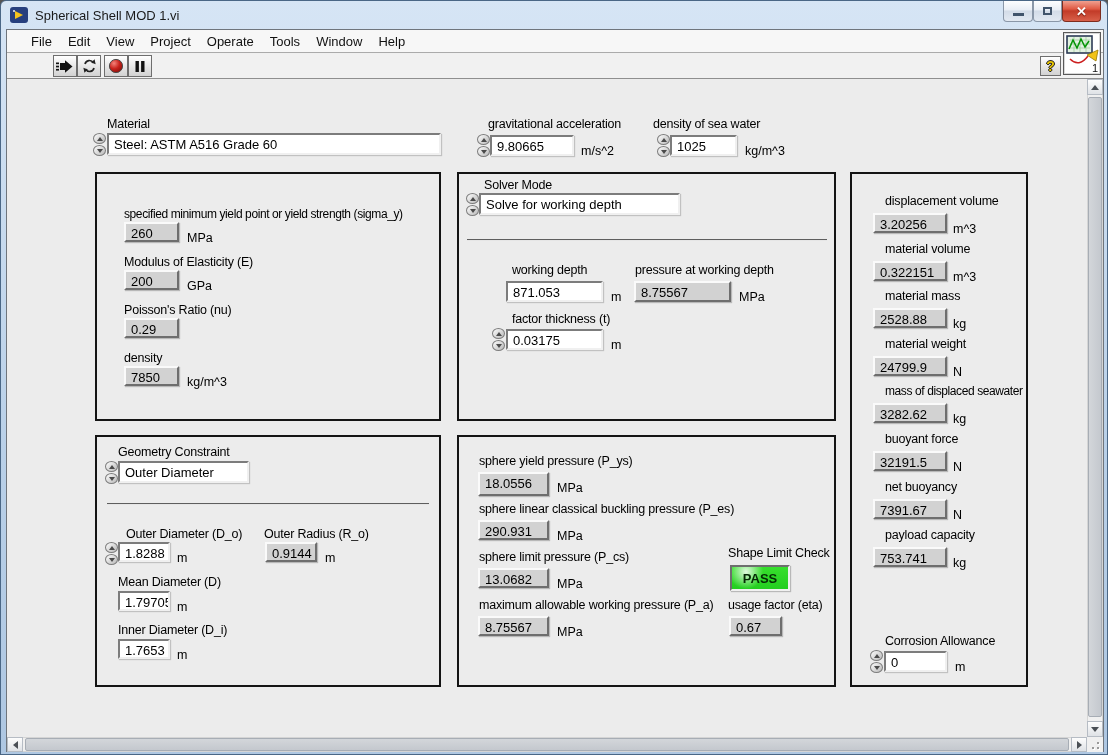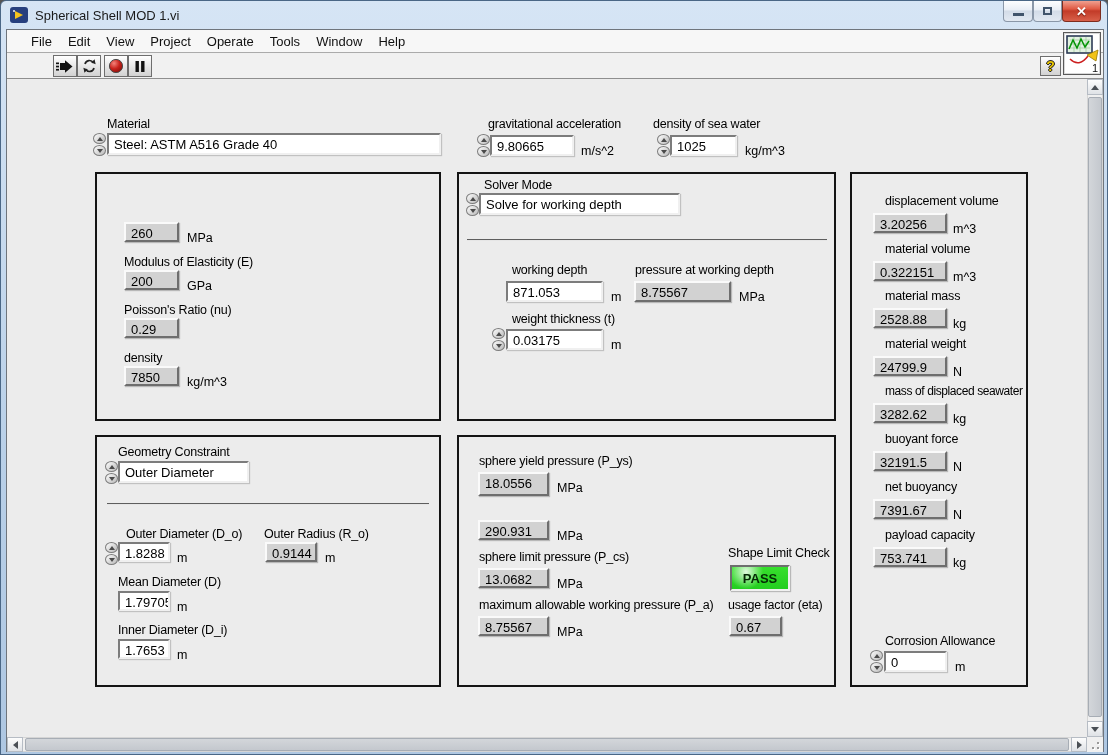--- a/index.html
+++ b/index.html
@@ -162,21 +162,21 @@
 
   <div class="lbl" style="left:106px;top:116px;">Material</div>
   <div class="spin" style="left:92px;top:132px;">
       <div class="sp up">
         <i class="tri-up"></i>
       </div>
       <div class="sp dn">
         <i class="tri-dn"></i>
       </div>
     </div>
-  <div class="fld ctl" style="left:106px;top:132px;width:334px;height:22px;">Steel: ASTM A516 Grade 40</div>
+  <div class="fld ctl" style="left:106px;top:132px;width:334px;height:22px;">Steel: ASTM A516 Grade 60</div>
 
   <div class="lbl" style="left:487px;top:116px;">gravitational acceleration</div>
   <div class="spin" style="left:476px;top:133px;">
       <div class="sp up">
         <i class="tri-up"></i>
       </div>
       <div class="sp dn">
         <i class="tri-dn"></i>
       </div>
     </div>
@@ -189,20 +189,21 @@
         <i class="tri-up"></i>
       </div>
       <div class="sp dn">
         <i class="tri-dn"></i>
       </div>
     </div>
   <div class="fld ctl" style="left:669px;top:134px;width:67px;">1025</div>
   <div class="unit" style="left:744px;top:143px;">kg/m^3</div>
 
   <div class="box" style="left:94px;top:171px;width:346px;height:249px;"></div>
+  <div class="lbl tight" style="left:123px;top:206px;">specified minimum yield point or yield strength (sigma_y)</div>
   <div class="fld ind" style="left:123px;top:221px;width:55px;height:20px;">260</div>
   <div class="unit" style="left:186px;top:230px;">MPa</div>
   <div class="lbl" style="left:123px;top:254px;">Modulus of Elasticity (E)</div>
   <div class="fld ind" style="left:123px;top:269px;width:55px;height:20px;">200</div>
   <div class="unit" style="left:186px;top:278px;">GPa</div>
   <div class="lbl" style="left:123px;top:302px;">Poisson's Ratio (nu)</div>
   <div class="fld ind" style="left:123px;top:317px;width:55px;height:20px;">0.29</div>
   <div class="lbl" style="left:123px;top:350px;">density</div>
   <div class="fld ind" style="left:123px;top:365px;width:55px;height:20px;">7850</div>
   <div class="unit" style="left:186px;top:374px;">kg/m^3</div>
@@ -218,21 +219,21 @@
       </div>
     </div>
   <div class="fld ctl" style="left:478px;top:192px;width:201px;height:22px;">Solve for working depth</div>
   <div class="hr" style="left:466px;top:238px;width:360px;"></div>
   <div class="lbl" style="left:511px;top:262px;">working depth</div>
   <div class="fld ctl" style="left:505px;top:280px;width:97px;">871.053</div>
   <div class="unit" style="left:610px;top:289px;">m</div>
   <div class="lbl" style="left:634px;top:262px;">pressure at working depth</div>
   <div class="fld ind" style="left:633px;top:280px;width:97px;">8.75567</div>
   <div class="unit" style="left:738px;top:289px;">MPa</div>
-  <div class="lbl" style="left:511px;top:311px;">weight thickness (t)</div>
+  <div class="lbl" style="left:511px;top:311px;">factor thickness (t)</div>
   <div class="spin" style="left:491px;top:327px;">
       <div class="sp up">
         <i class="tri-up"></i>
       </div>
       <div class="sp dn">
         <i class="tri-dn"></i>
       </div>
     </div>
   <div class="fld ctl" style="left:505px;top:328px;width:97px;">0.03175</div>
   <div class="unit" style="left:610px;top:337px;">m</div>
@@ -304,20 +305,21 @@
   <div class="fld ctl" style="left:117px;top:590px;width:52px;height:20px;">1.79705</div>
   <div class="unit" style="left:176px;top:599px;">m</div>
   <div class="lbl" style="left:117px;top:622px;">Inner Diameter (D_i)</div>
   <div class="fld ctl" style="left:117px;top:638px;width:52px;height:20px;">1.7653</div>
   <div class="unit" style="left:176px;top:647px;">m</div>
 
   <div class="box" style="left:456px;top:434px;width:379px;height:252px;"></div>
   <div class="lbl" style="left:478px;top:453px;">sphere yield pressure (P_ys)</div>
   <div class="fld ind" style="left:477px;top:471px;width:71px;height:24px;">18.0556</div>
   <div class="unit" style="left:556px;top:480px;">MPa</div>
+  <div class="lbl" style="left:478px;top:501px;">sphere linear classical buckling pressure (P_es)</div>
   <div class="fld ind" style="left:477px;top:519px;width:71px;height:20px;">290.931</div>
   <div class="unit" style="left:556px;top:528px;">MPa</div>
   <div class="lbl" style="left:478px;top:549px;">sphere limit pressure (P_cs)</div>
   <div class="fld ind" style="left:477px;top:567px;width:71px;height:20px;">13.0682</div>
   <div class="unit" style="left:556px;top:576px;">MPa</div>
   <div class="lbl" style="left:478px;top:597px;">maximum allowable working pressure (P_a)</div>
   <div class="fld ind" style="left:477px;top:615px;width:71px;height:20px;">8.75567</div>
   <div class="unit" style="left:556px;top:624px;">MPa</div>
   <div class="lbl" style="left:727px;top:545px;">Shape Limit Check</div>
   <div class="led" style="left:729px;top:564px;width:60px;height:26px;">PASS</div>

